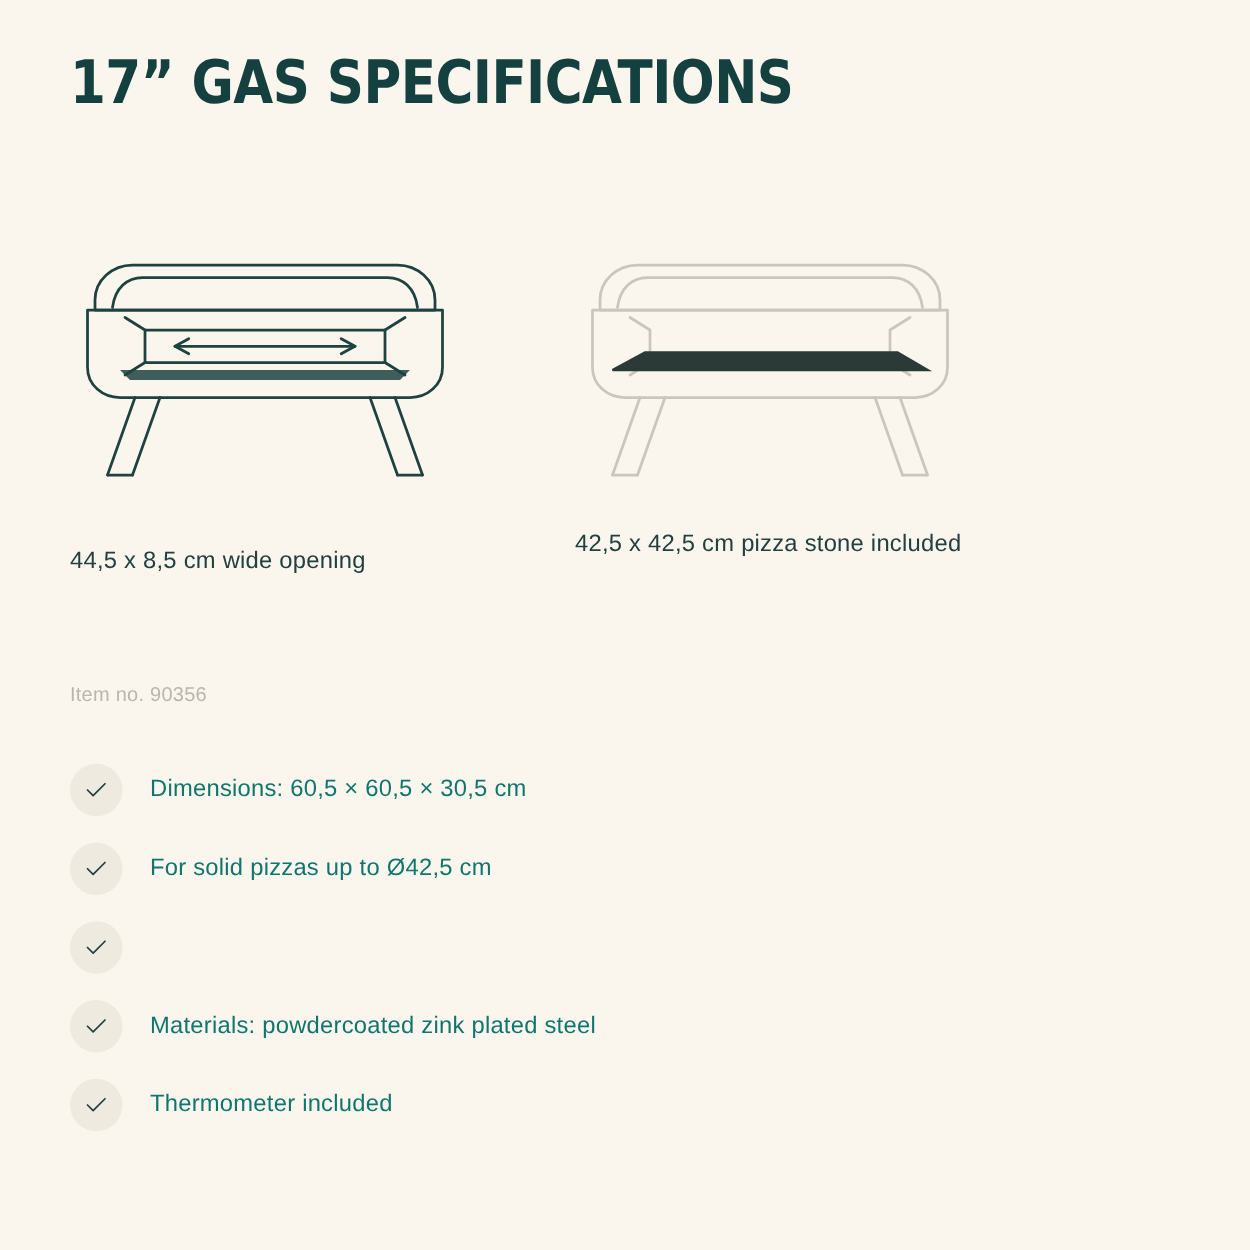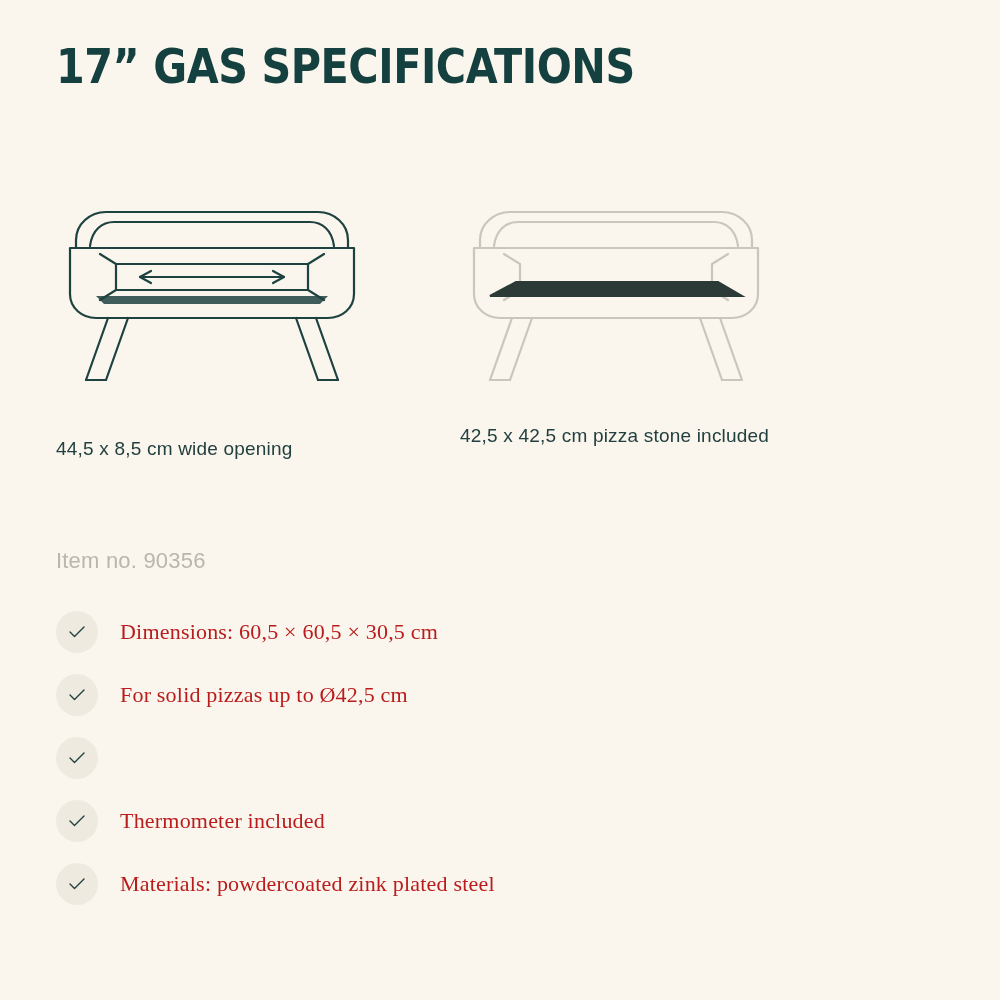--- a/index.html
+++ b/index.html
@@ -60,21 +60,21 @@
     letter-spacing: 0.2px;
   }
   .caption.left { left: 56px; margin-top: 13px; }
   .caption.right { left: 460px; }
 
   
   .item-no {
     position: absolute;
     left: 56px;
     top: 548px;
-    font-size: 22px;
+    font-size: 16px;
     color: #b9b6ad;
     letter-spacing: 0.2px;
   }
 
   
   .features {
     position: absolute;
     left: 56px;
     top: 600px;
     width: 880px;
@@ -90,24 +90,23 @@
     height: 42px;
     border-radius: 50%;
     background: #efeae0;
     display: flex;
     align-items: center;
     justify-content: center;
     margin-right: 22px;
   }
   .check-badge svg { display: block; }
   .feature-text {
-    font-size: 22px;
-    color: #b91c1c;
+    font-size: 19px;
+    color: #0f766e;
     letter-spacing: 0.2px;
-    font-family: Liberation Serif, serif;
   }
 </style>
 </head>
 <body>
 
 <div class="page">
 
   <div class="title">17” GAS SPECIFICATIONS</div>
 
   <div class="diagrams">
@@ -196,28 +195,28 @@
           </svg>
       </span>
     </div>
 
     <div class="feature">
       <span class="check-badge">
         <svg width="18" height="14" viewBox="0 0 18 14">
             <path d="M2 7 L6.5 11.5 L16 2" stroke="#22403f" stroke-width="1.4" fill="none" stroke-linecap="round" stroke-linejoin="round"></path>
           </svg>
       </span>
+      <span class="feature-text">Materials: powdercoated zink plated steel</span>
+    </div>
+
+    <div class="feature">
+      <span class="check-badge">
+        <svg width="18" height="14" viewBox="0 0 18 14">
+            <path d="M2 7 L6.5 11.5 L16 2" stroke="#22403f" stroke-width="1.4" fill="none" stroke-linecap="round" stroke-linejoin="round"></path>
+          </svg>
+      </span>
       <span class="feature-text">Thermometer included</span>
     </div>
 
-    <div class="feature">
-      <span class="check-badge">
-        <svg width="18" height="14" viewBox="0 0 18 14">
-            <path d="M2 7 L6.5 11.5 L16 2" stroke="#22403f" stroke-width="1.4" fill="none" stroke-linecap="round" stroke-linejoin="round"></path>
-          </svg>
-      </span>
-      <span class="feature-text">Materials: powdercoated zink plated steel</span>
-    </div>
-
 
   </div>
 
 </div>
 
 </body></html>

